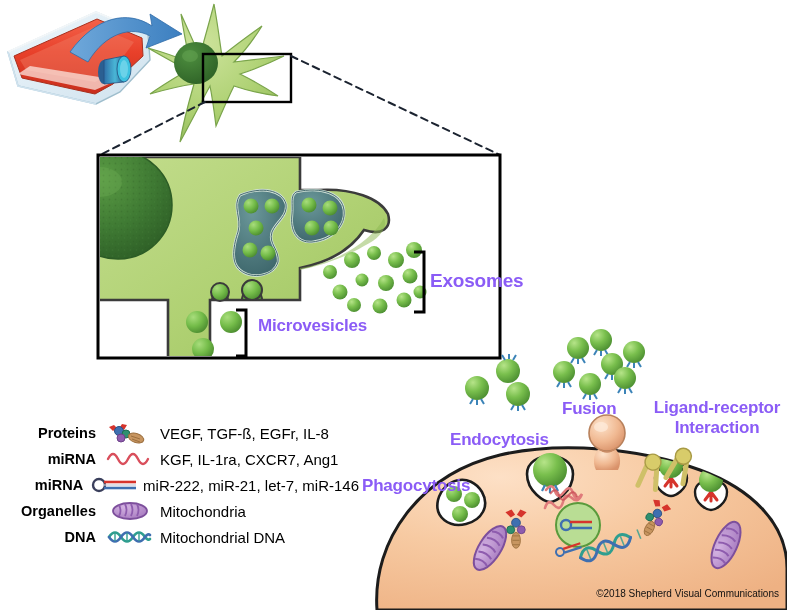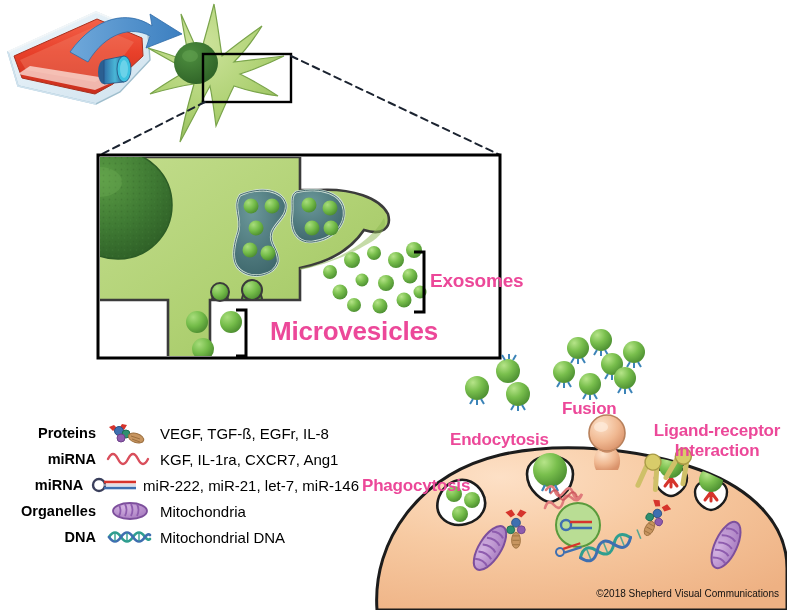--- a/index.html
+++ b/index.html
@@ -1,26 +1,26 @@
 <!DOCTYPE html>
 <html><head>
 <meta charset="utf-8">
 <style>
   html,body{margin:0;padding:0;background:#ffffff;}
   body{width:787px;height:610px;position:relative;overflow:hidden;
        font-family:"Liberation Sans","DejaVu Sans",sans-serif;}
   .stage{position:absolute;left:0;top:0;width:787px;height:610px;}
   svg{display:block;}
-  .lbl{position:absolute;font-weight:bold;color:#ec4899;letter-spacing:-0.2px;white-space:nowrap;}
+  .lbl{position:absolute;font-weight:bold;color:#8b5cf6;letter-spacing:-0.2px;white-space:nowrap;}
   .lbl-exosomes{left:430px;top:270px;font-size:19px;}
-  .lbl-microvesicles{left:270px;top:316px;font-size:26px;}
+  .lbl-microvesicles{left:258px;top:316px;font-size:17px;}
   .lbl-phago{left:362px;top:476px;font-size:17px;text-align:center;}
   .lbl-endo{left:450px;top:430px;font-size:17px;}
   .lbl-fusion{left:562px;top:399px;font-size:17px;text-align:center;}
-  .lbl-ligand{left:651px;top:398px;font-size:17px;line-height:20px;text-align:center;width:132px;margin-top:23px;}
+  .lbl-ligand{left:651px;top:398px;font-size:17px;line-height:20px;text-align:center;width:132px;}
   .legend{position:absolute;left:14px;top:420px;width:345px;}
   .legrow{display:flex;align-items:center;height:26px;}
   .legname{width:82px;text-align:right;font-weight:bold;font-size:14.5px;color:#000;padding-right:8px;}
   .legicon{width:52px;height:26px;display:flex;align-items:center;justify-content:center;}
   .legdesc{font-size:15px;color:#000;padding-left:4px;white-space:nowrap;}
   .copyright{position:absolute;right:8px;top:588px;font-size:10px;color:#111;}
 </style>
 </head>
 <body>
 

